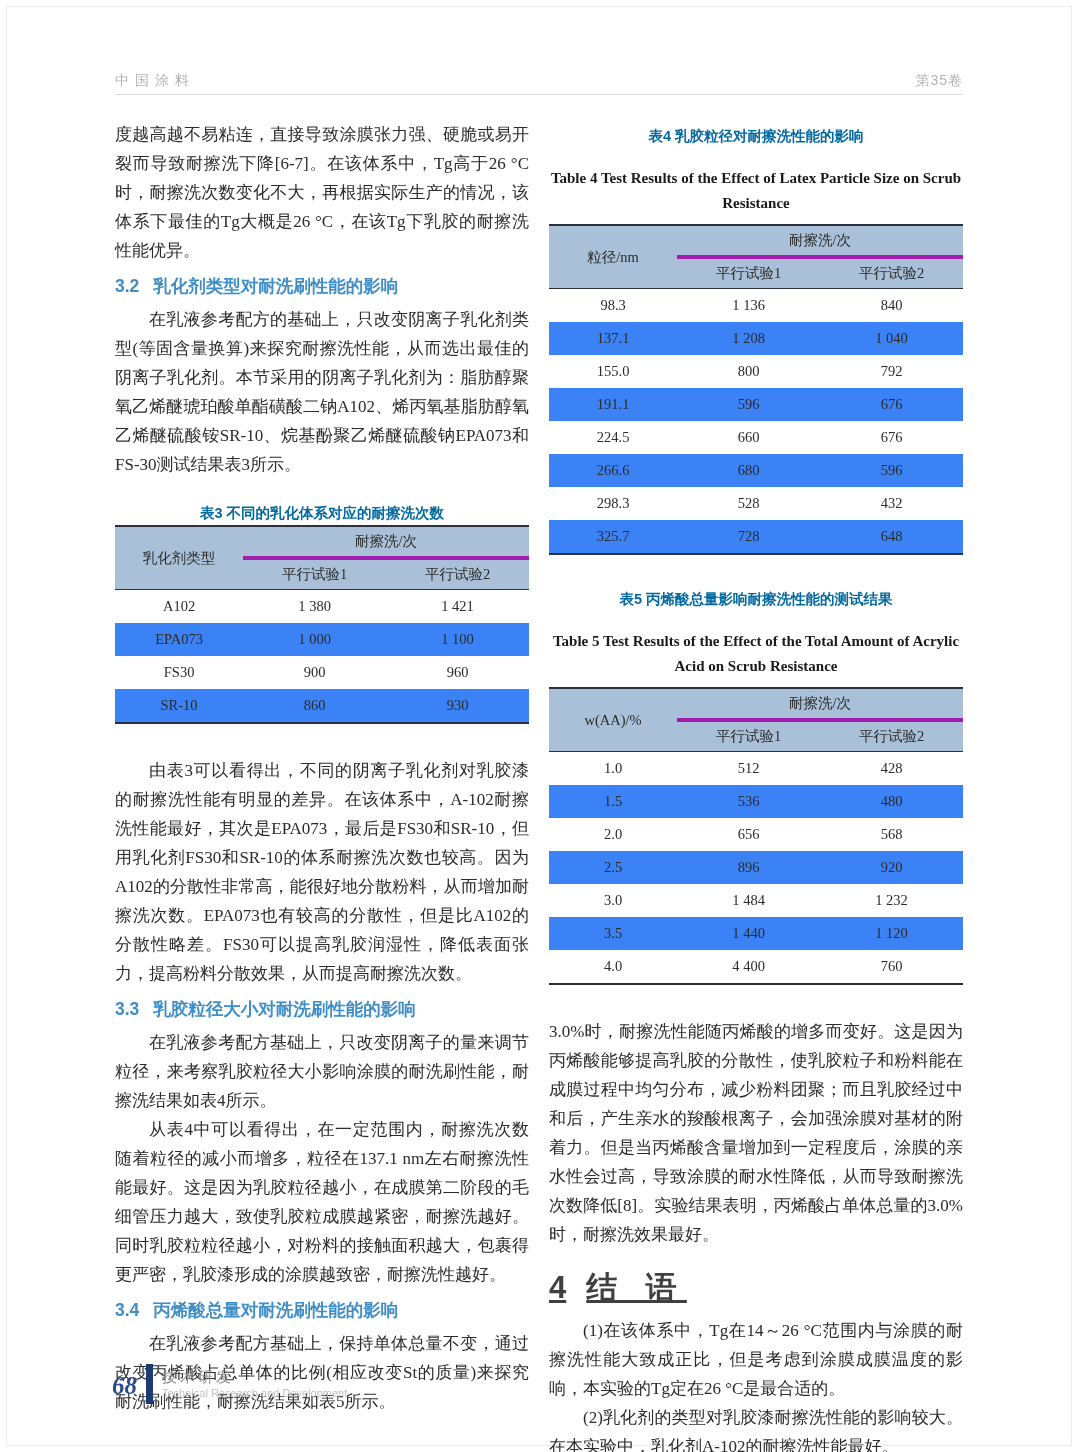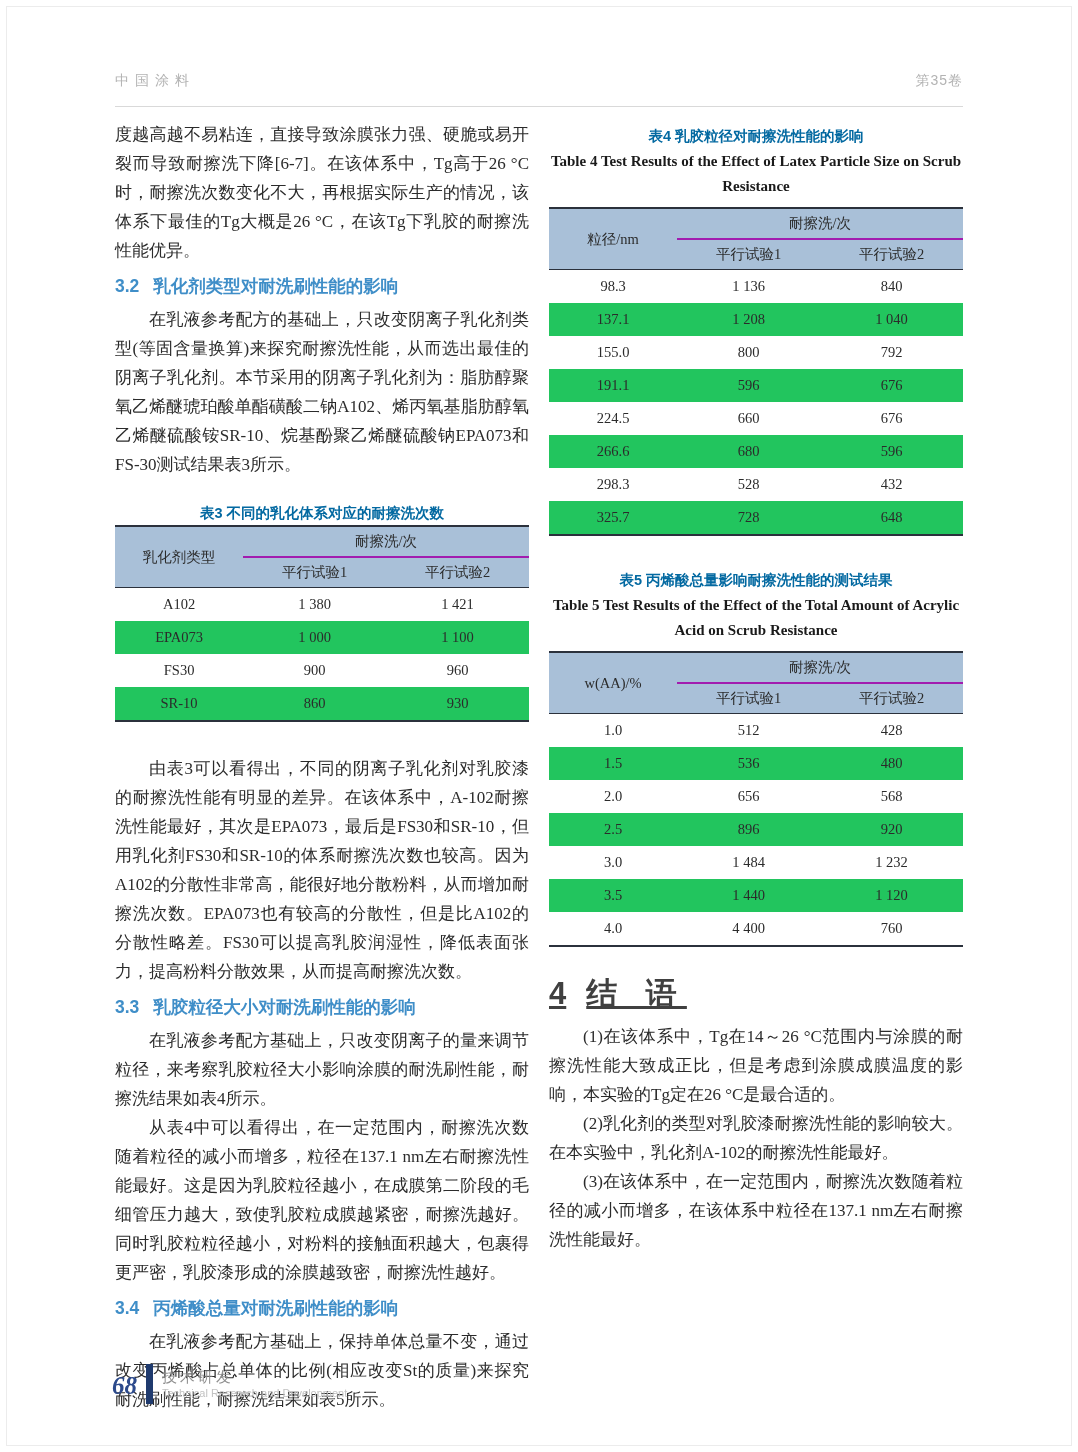--- a/index.html
+++ b/index.html
@@ -8,21 +8,21 @@
     font-family:"Liberation Serif","DejaVu Serif",serif;
     color:#2b2b2b;overflow:hidden;
   }
   .scan-edge{position:absolute;inset:6px;border:1px solid #ececec;pointer-events:none;}
 
   
   .page-header{
     position:absolute;left:115px;right:115px;top:72px;
     display:flex;justify-content:space-between;align-items:flex-end;
     color:#b3b3b3;font-size:14px;
-    border-bottom:1px solid #d9d9d9;padding-bottom:16px;
+    border-bottom:1px solid #d9d9d9;padding-bottom:4px;
     font-family:"Liberation Sans","DejaVu Sans",sans-serif;
   }
   .journal-name{letter-spacing:6px;}
   .volume{letter-spacing:1px;}
 
   
   .columns{
     position:absolute;left:115px;right:115px;top:120px;
     display:flex;gap:20px;
   }
@@ -52,34 +52,34 @@
   
   .table-block{margin:22px 0 32px 0;}
   .table-block.first{margin-top:4px;}
   .tcap-cn{
     text-align:center;font-weight:bold;font-size:14.5px;line-height:24px;
     font-family:"Liberation Sans","DejaVu Sans",sans-serif;color:#0369a1;
   }
   .tcap-en{
     text-align:center;font-weight:bold;font-size:15px;line-height:25px;
     font-family:"Liberation Serif","DejaVu Serif",serif;color:#1a1a1a;
-    margin:1px 0 8px 0;
+    margin:18px 0 8px 0;
   }
   table{
     width:100%;border-collapse:collapse;table-layout:fixed;
     border-top:2px solid #2b313c;border-bottom:2px solid #2b313c;
     font-size:14.5px;color:#2b2b2b;
   }
   th,td{font-weight:normal;text-align:center;padding:4px 2px;line-height:21px;}
   thead th{background:#a9c0d8;}
   th.c1{width:30%;}
-  th.group{border-bottom:2px solid #a21caf;font-family:Liberation Serif, serif;}
+  th.group{border-bottom:4px solid #a21caf;font-family:Liberation Serif, serif;}
   thead tr:first-child th.c1,
   thead tr:last-child th{border-bottom:1.5px solid #2b313c;}
-  tbody tr.alt{background:#22c55e;}
+  tbody tr.alt{background:#3b82f6;}
   tbody td{height:25px;}
 
   
   .page-footer{
     position:absolute;left:112px;top:1364px;
     display:flex;align-items:center;
   }
   .page-num{
     font-family:"Liberation Serif","DejaVu Serif",serif;
     font-style:italic;font-weight:bold;font-size:25px;color:#2c4a8c;
@@ -272,20 +272,21 @@
             </tr>
             <tr>
               <td>4.0</td>
               <td>4 400</td>
               <td>760</td>
             </tr>
           </tbody>
       </table>
     </div>
 
+    <p class="body">3.0%时，耐擦洗性能随丙烯酸的增多而变好。这是因为丙烯酸能够提高乳胶的分散性，使乳胶粒子和粉料能在成膜过程中均匀分布，减少粉料团聚；而且乳胶经过中和后，产生亲水的羧酸根离子，会加强涂膜对基材的附着力。但是当丙烯酸含量增加到一定程度后，涂膜的亲水性会过高，导致涂膜的耐水性降低，从而导致耐擦洗次数降低[8]。实验结果表明，丙烯酸占单体总量的3.0%时，耐擦洗效果最好。</p>
 
     <div class="sec-h-big">
       <span class="num">4</span><span class="ttl">结 语</span>
     </div>
     <p class="body ind">(1)在该体系中，Tg在14～26 °C范围内与涂膜的耐擦洗性能大致成正比，但是考虑到涂膜成膜温度的影响，本实验的Tg定在26 °C是最合适的。</p>
     <p class="body ind">(2)乳化剂的类型对乳胶漆耐擦洗性能的影响较大。在本实验中，乳化剂A-102的耐擦洗性能最好。</p>
     <p class="body ind">(3)在该体系中，在一定范围内，耐擦洗次数随着粒径的减小而增多，在该体系中粒径在137.1 nm左右耐擦洗性能最好。</p>
 
   </div>
 </div>

